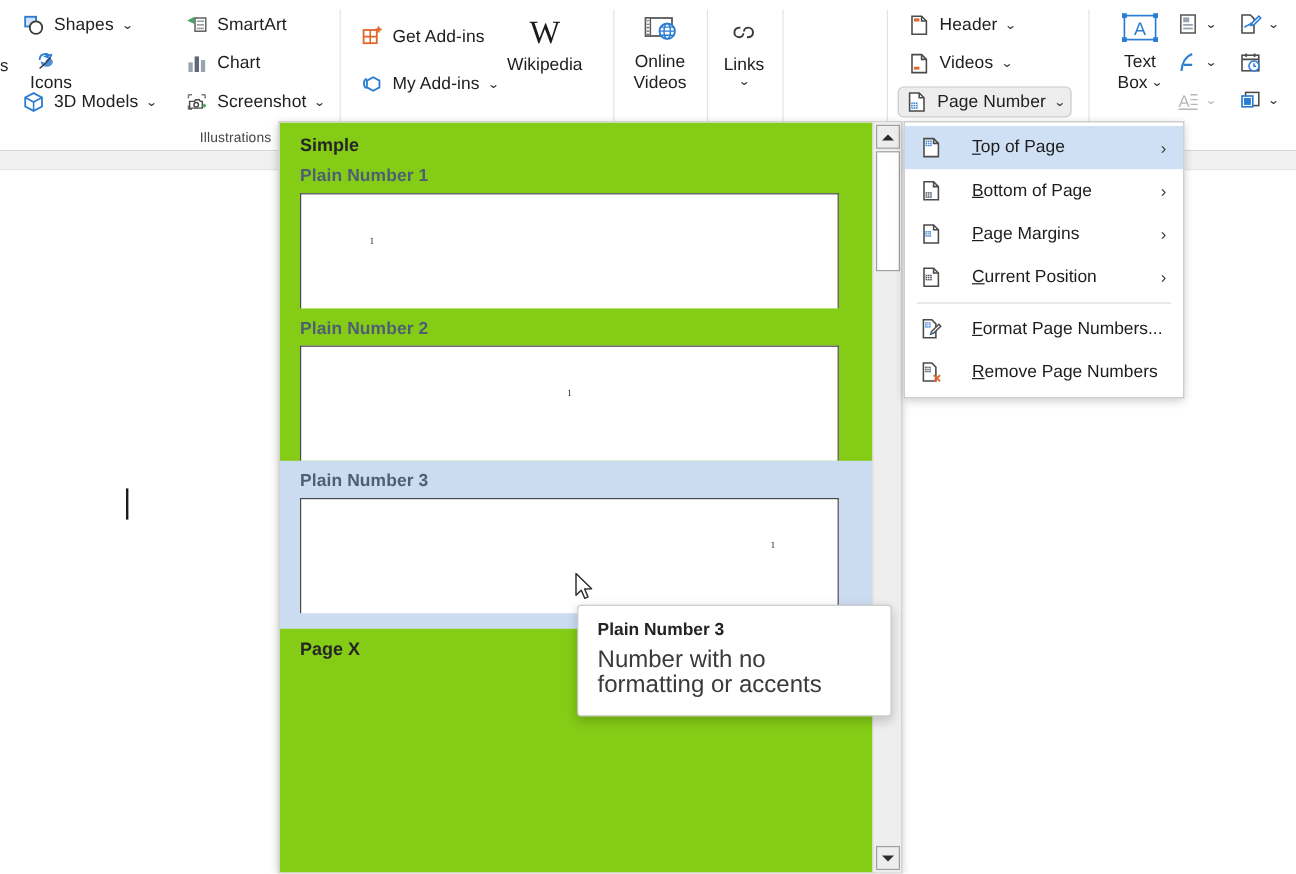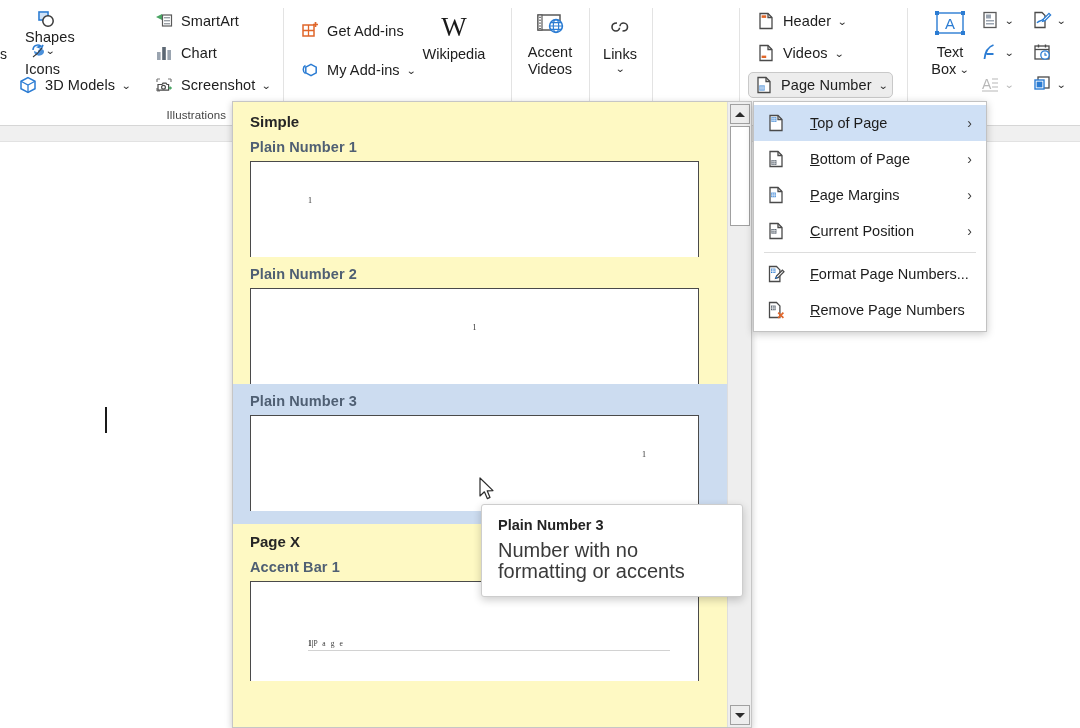--- a/index.html
+++ b/index.html
@@ -123,21 +123,21 @@
     position: absolute; left: 232px; top: 101px;
     width: 520px; height: 627px;
     background: #ffffff;
     border: 1px solid #c6c6c6;
     box-shadow: 0 2px 7px rgba(0,0,0,.22);
     overflow: hidden;
   }
   #gallery-list {
     position: absolute; left: 0; top: 0;
     width: 496px; height: 625px;
-    background: #fef9c3;
+    background: #84cc16;
   }
   .gcat {
     font-size: 15px;
     font-weight: bold;
     color: #262626;
     padding: 11px 0 0 17px;
   }
   .gitem { position: relative; }
   .gitem.selected { background: #ccdcf0; }
   .gitem .gname {
@@ -264,21 +264,21 @@
 <body>
 
 <div id="app">
 
   <div id="ribbon">
 
     <div class="cutoff-s">s</div>
 
     <div class="rgroup" style="left:0; width:226px;">
 
-      <div class="rbtn" style="left:12px; top:8px;flex-direction:column;">
+      <div class="rbtn" style="left:12px; top:8px;">
         <span class="ico">
           <svg width="20" height="20" viewBox="0 0 20 20">
             <rect x="3" y="3" width="9" height="8" fill="none" stroke="#2b7cd3" stroke-width="1.6"></rect>
             <rect x="4" y="4" width="7" height="6" fill="#cfe2f7"></rect>
             <circle cx="12" cy="12" r="5.2" fill="#ffffff" stroke="#3a3a3a" stroke-width="1.5"></circle>
           </svg>
         </span>
         <span class="lbl">Shapes</span>
         <span class="chev">⌄</span>
       </div>
@@ -381,21 +381,21 @@
         <div class="bigico">
           <svg width="30" height="28" viewBox="0 0 30 28">
             <rect x="3" y="4" width="22" height="15" fill="#ffffff" stroke="#5a5a5a" stroke-width="1.5"></rect>
             <rect x="3" y="4" width="4" height="15" fill="#ffffff" stroke="#5a5a5a" stroke-width="1.2"></rect>
             <path d="M4 6.3 h2 M4 9.2 h2 M4 12.1 h2 M4 15 h2 M4 17.6 h2" stroke="#5a5a5a" stroke-width="1"></path>
             <circle cx="21" cy="15" r="6.4" fill="#ffffff" stroke="#2b7cd3" stroke-width="1.6"></circle>
             <ellipse cx="21" cy="15" rx="2.7" ry="6.4" fill="none" stroke="#2b7cd3" stroke-width="1.2"></ellipse>
             <path d="M14.6 15 h12.8 M15.6 11.6 h10.8 M15.6 18.4 h10.8" stroke="#2b7cd3" stroke-width="1.1"></path>
           </svg>
         </div>
-        <div class="biglbl">Accent</div>
+        <div class="biglbl">Online</div>
         <div class="biglbl" style="margin-top:0;">Videos</div>
       </div>
     </div>
     <div class="rgroup-sep" style="left:589px;"></div>
 
     <div class="rgroup" style="left:590px; width:60px;">
       <div class="rbig" style="left:-2px; top:10px; width:64px;">
         <div class="bigico">
           <svg width="26" height="24" viewBox="0 0 26 24">
             <path d="M10 8 C6.5 8,5 10,5 12 C5 14,6.5 16,9 16 C11 16,12.5 14.5,12.5 12.8" fill="none" stroke="#3a3a3a" stroke-width="1.6"></path>
@@ -563,29 +563,20 @@
       <div class="gitem selected">
         <div class="gname">Plain Number 3</div>
         <div class="gprev">
           <span class="gnum right">1</span>
         </div>
         <div style="height:13px;"></div>
       </div>
 
       <div class="gcat" style="padding-top:9px;">Page X</div>
 
-      <div class="gitem">
-        <div class="gname">Accent Bar 1</div>
-        <div class="gprev" style="height:100px;">
-          <div class="accentbar">
-            <div class="abtext"><span>1</span><span>|</span><span class="pg">P a g e</span></div>
-            <div class="abline"></div>
-          </div>
-        </div>
-      </div>
     </div>
 
     <div id="gscroll">
       <div class="sbbtn" id="sb-up">
         <span class="sbarrow up"></span>
       </div>
       <div id="sb-thumb"></div>
       <div class="sbbtn" id="sb-down">
         <span class="sbarrow down"></span>
       </div>

